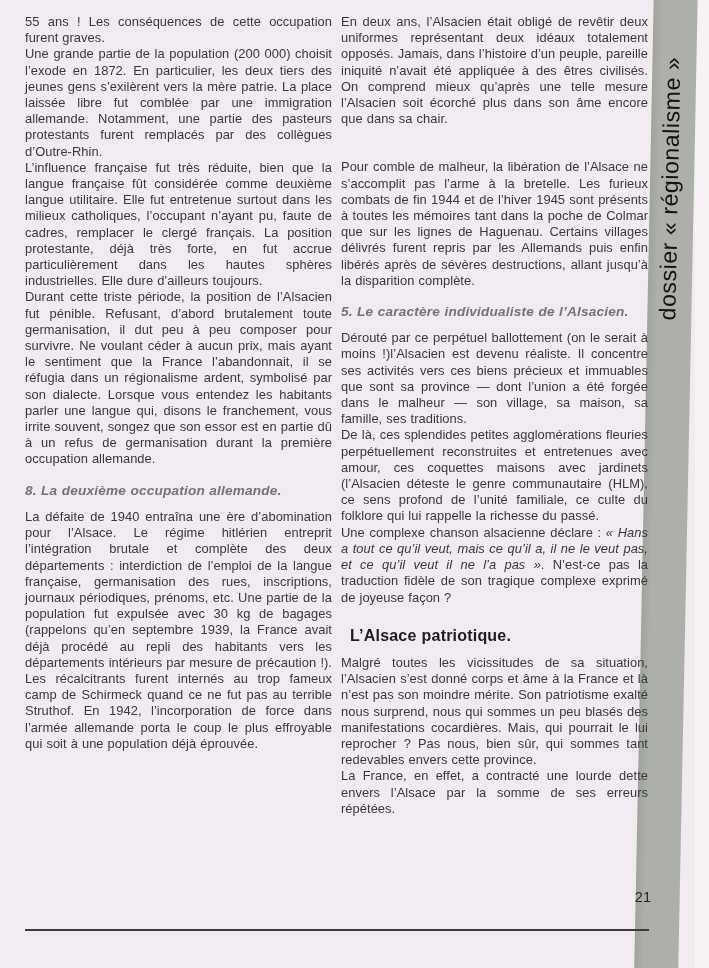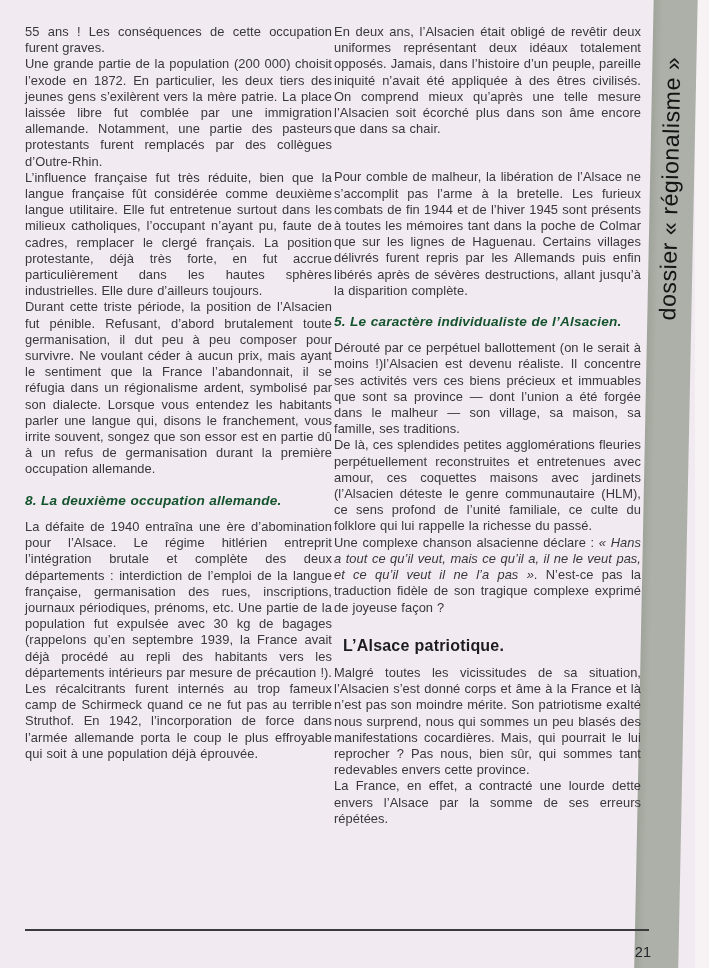--- a/index.html
+++ b/index.html
@@ -31,61 +31,61 @@
     height: 322px;
     writing-mode: vertical-rl;
     transform: rotate(180deg);
     font-size: 23px;
     letter-spacing: 0.6px;
     color: #141414;
     white-space: nowrap;
   }
   
   .content {
-    position: absolute; left: 25px; top: 24px;
+    position: absolute; left: 25px; top: 14px;
     width: 624px;
     display: flex;
-    gap: 2px;
+    gap: 9px;
   }
   .col {
     width: 307px;
     text-align: justify;
     font-size: 12.9px;
     line-height: 16.2px;
     letter-spacing: 0.05px;
     word-spacing: 0.4px;
     hyphens: auto;
   }
   .body-p { margin: 0; }
   .gap-large { margin-top: 32px; }
   .h-num {
     font-size: 13.6px;
     font-weight: bold;
     font-style: italic;
-    color: #14532d;
+    color: #737373;
     margin: 15px 0 10px 0;
     text-align: left;
     letter-spacing: 0.2px;
   }
   .h-main {
     font-size: 16px;
     font-weight: bold;
     color: #1d1d21;
     margin: 22px 0 11px 9px;
     text-align: left;
     letter-spacing: 0.2px;
   }
   .it { font-style: italic; }
   .bottom-rule {
     position: absolute; left: 25px; top: 929px;
     width: 624px; height: 2px;
     background: #3b3b3e;
   }
   .page-number {
-    position: absolute; top: 944px; left: 627px;
+    position: absolute; top: 889px; left: 627px;
     width: 24px;
     text-align: right;
     font-size: 14.5px;
     color: #242428;
   }
 </style>
 </head>
 <body>
 
 <div class="paper-edge"></div>

